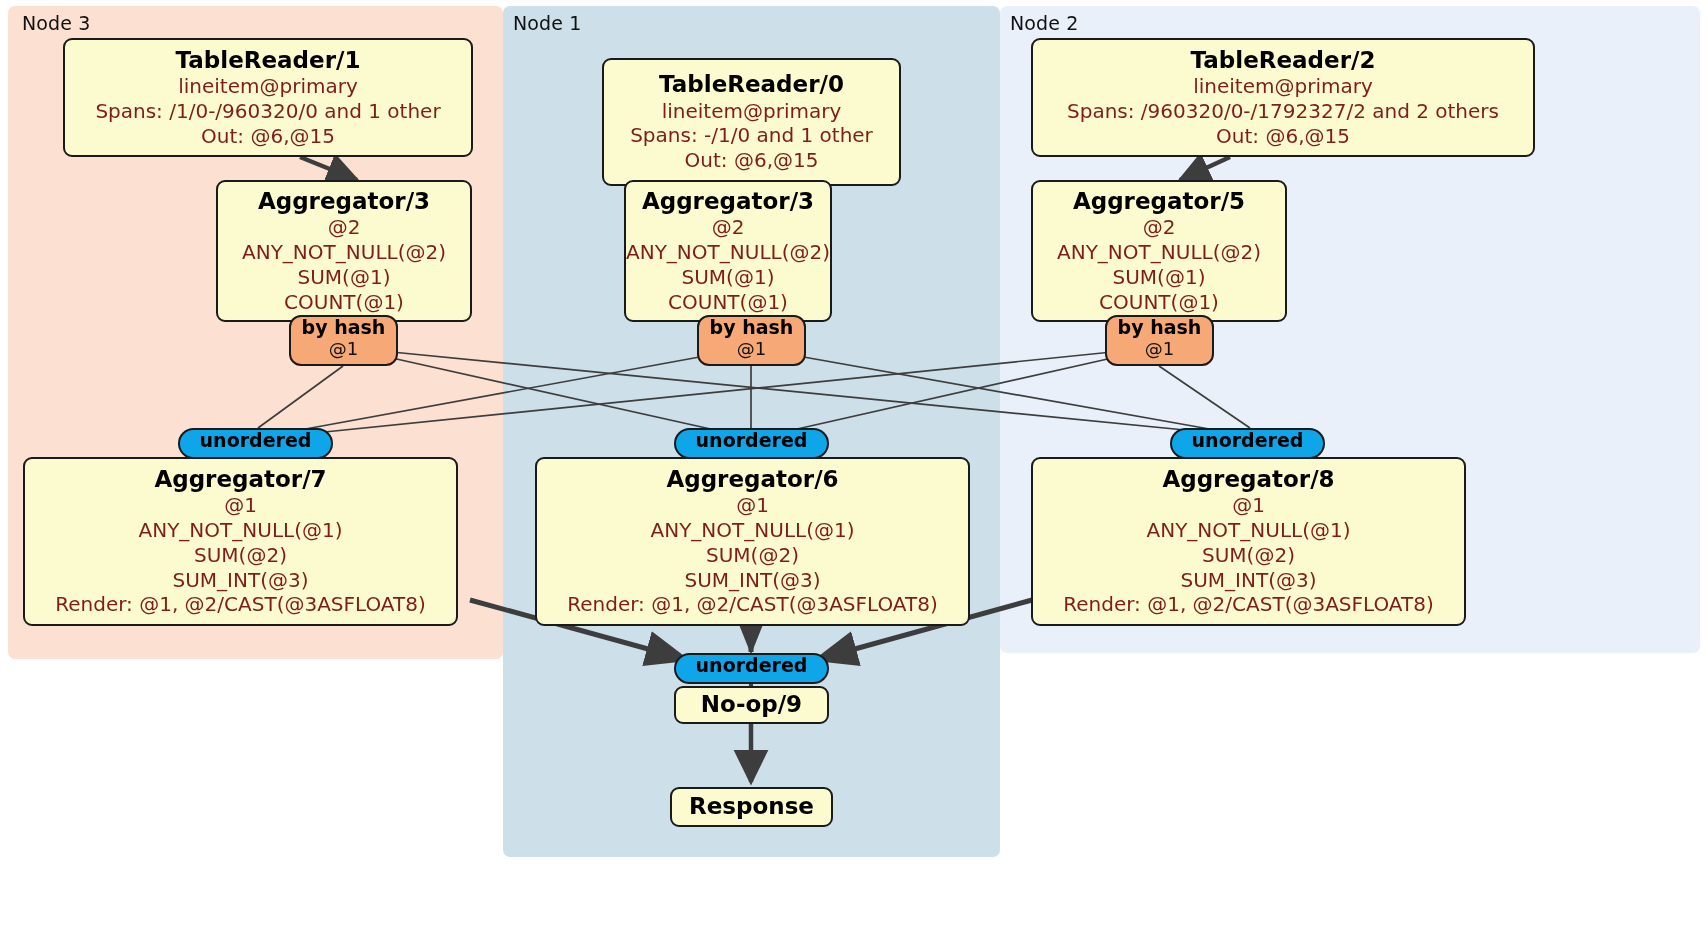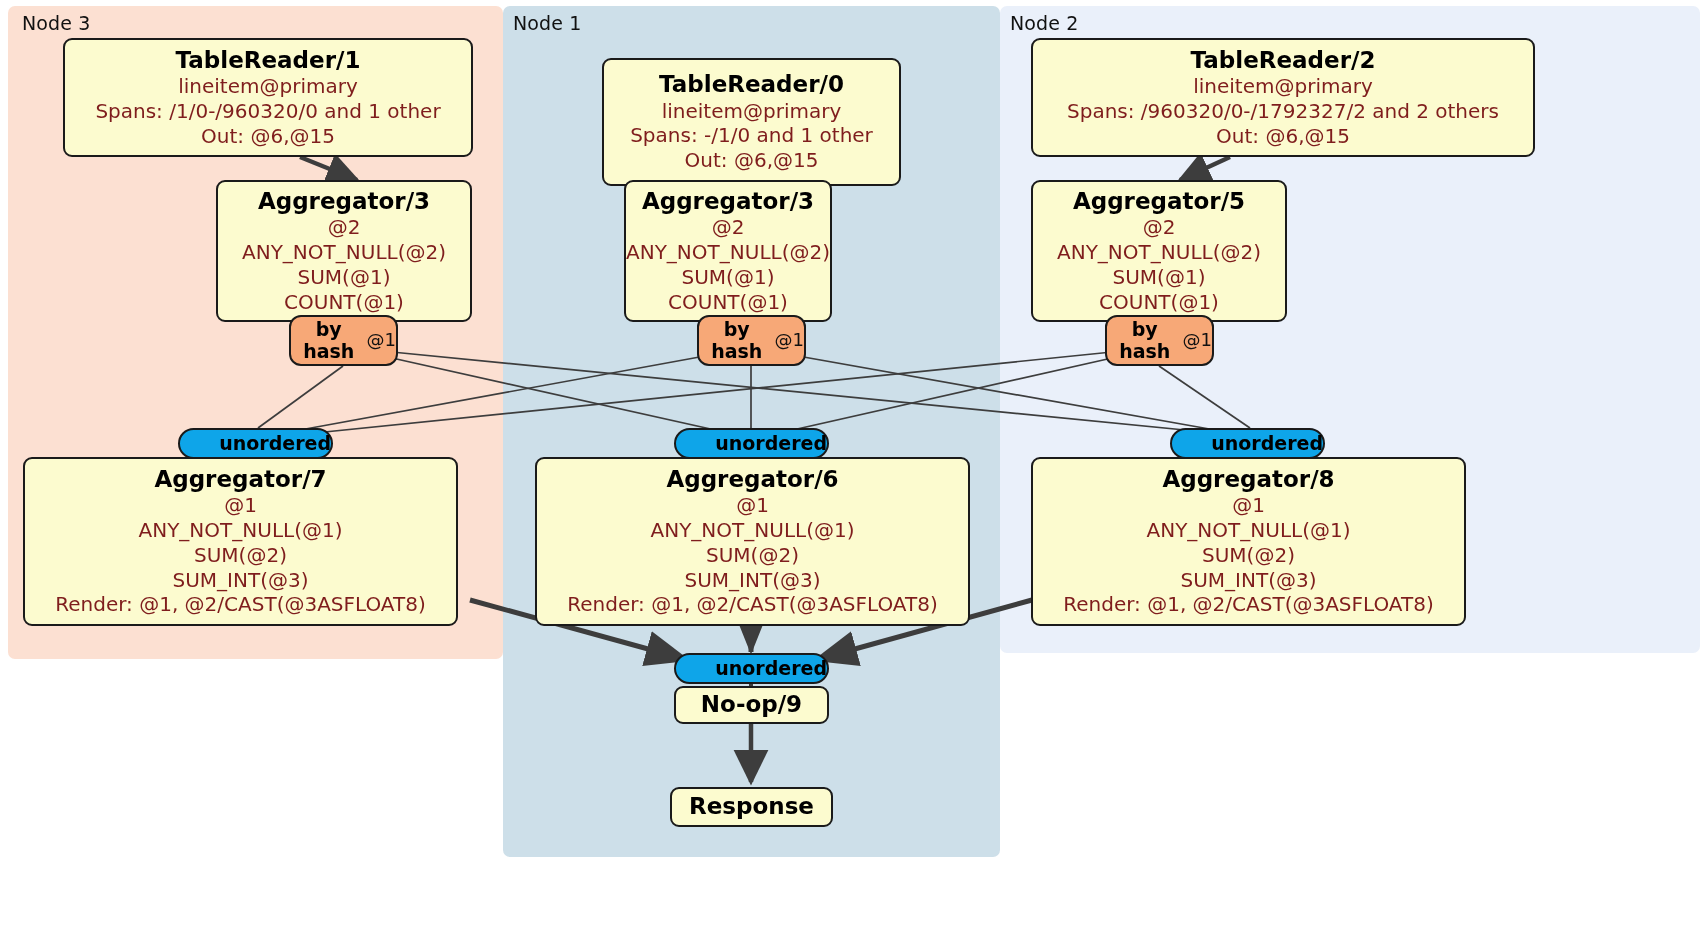--- a/index.html
+++ b/index.html
@@ -28,22 +28,22 @@
   
   .box{position:absolute;background:#fcfbcf;border:2px solid #1a1a1a;
        border-radius:9px;box-sizing:border-box;text-align:center;
        display:flex;flex-direction:column;align-items:center;
        justify-content:center;padding:5px 8px;}
   .box .t{font-size:23px;font-weight:bold;color:#000;line-height:1.2;}
   .box .l{font-size:20px;color:#7f1d1d;line-height:1.24;white-space:nowrap;}
 
   
   .badge{position:absolute;box-sizing:border-box;border:2px solid #1a1a1a;
-         display:flex;align-items:center;
-         justify-content:flex-end;text-align:center;}
+         display:flex;flex-direction:column;align-items:center;
+         justify-content:flex-start;text-align:center;}
   .badge .bt{font-size:19px;font-weight:bold;color:#000;line-height:1.15;}
   .badge .bs{font-size:18px;color:#111;line-height:1.15;}
   .hash{background:#f7a877;border-radius:12px;}
   .sync{background:#0ea5e9;border-radius:16px;}
 </style>
 </head>
 <body>
 
 <div id="stage">
 

